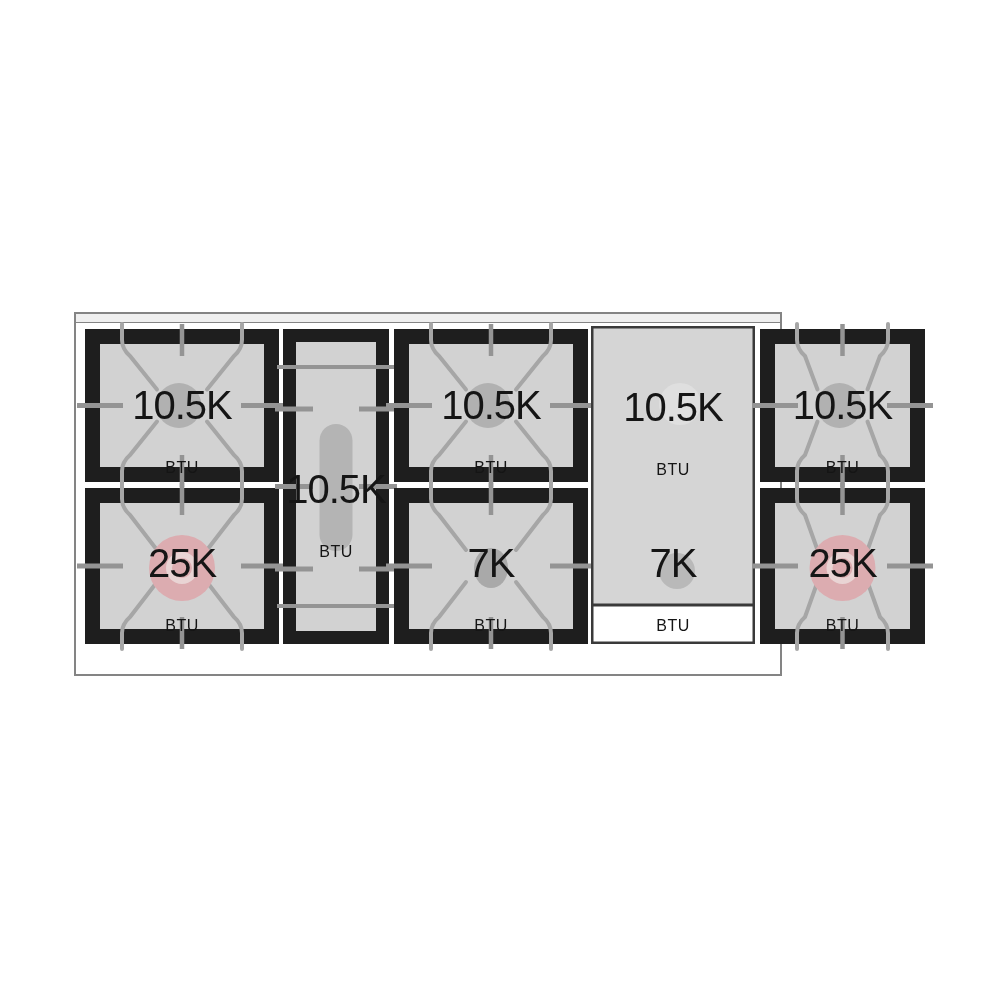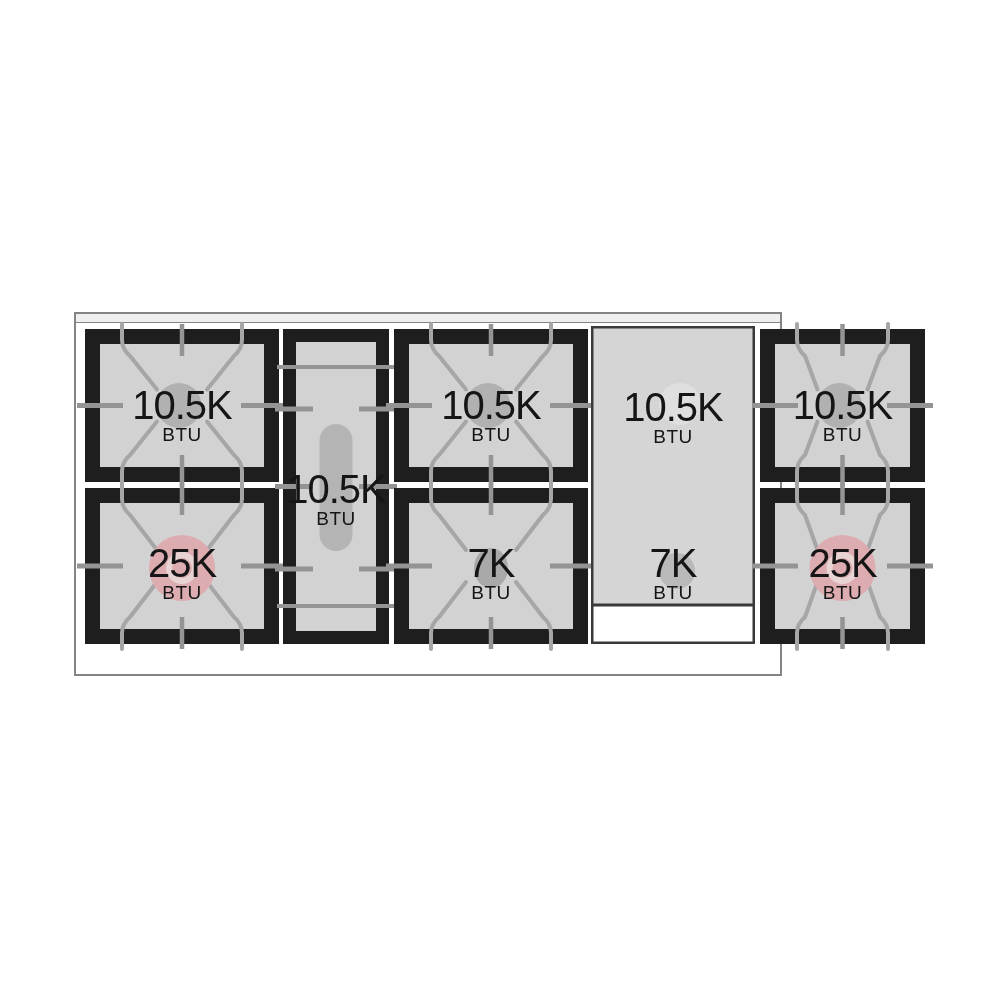--- a/index.html
+++ b/index.html
@@ -12,21 +12,21 @@
     position:absolute;left:0;top:0;width:100%;height:9px;
     background:#efefef;border-bottom:1px solid #848484;box-sizing:border-box;
   }
   .cell{position:absolute;}
   .cell svg{position:absolute;left:0;top:0;overflow:visible;display:block;}
   .label{
     position:absolute;left:0;right:0;text-align:center;color:#151515;
     white-space:nowrap;pointer-events:none;
   }
   .power{font-size:40px;line-height:36px;letter-spacing:-1px;}
-  .unit{font-size:19px;line-height:24px;letter-spacing:0.5px;}
+  .unit{font-size:16px;line-height:24px;letter-spacing:0.5px;margin-top:33px;}
 </style>
 </head>
 <body>
 
 <div class="cooktop">
   <div class="top-strip"></div>
 
   <div class="cell" style="left:9px;top:15px;width:194px;height:153px">
     <svg width="194" height="153">
         <rect x="0" y="0" width="194" height="153" fill="#1e1e1e"></rect>

